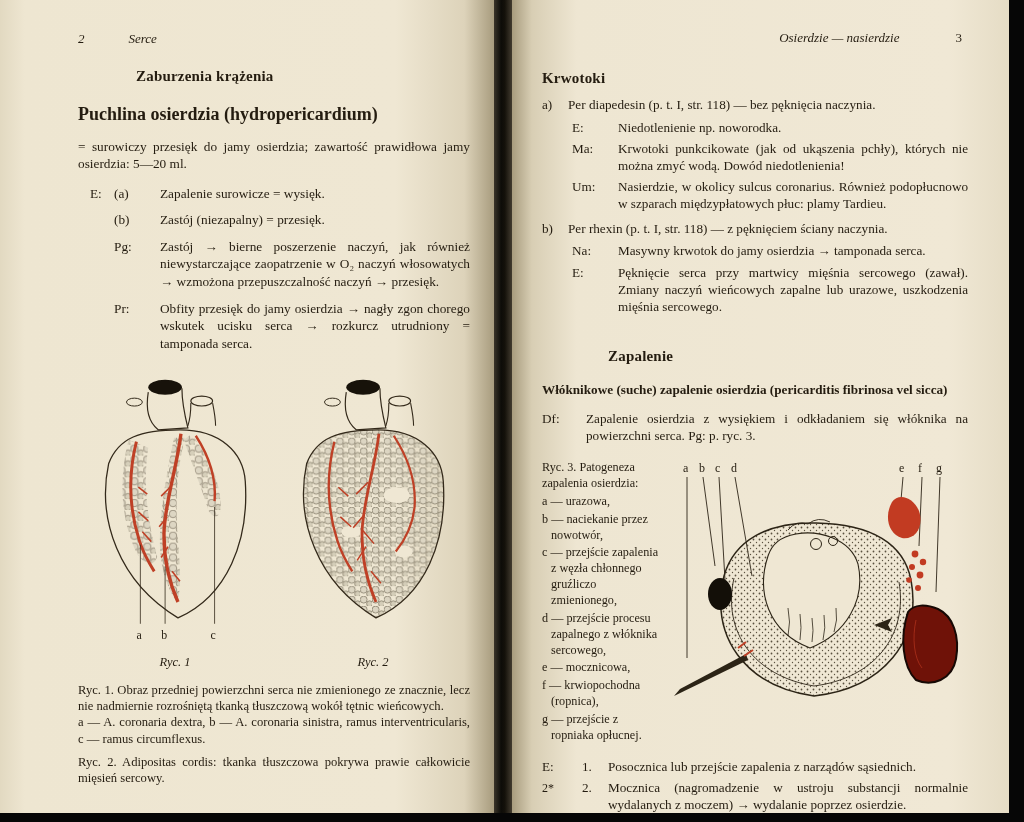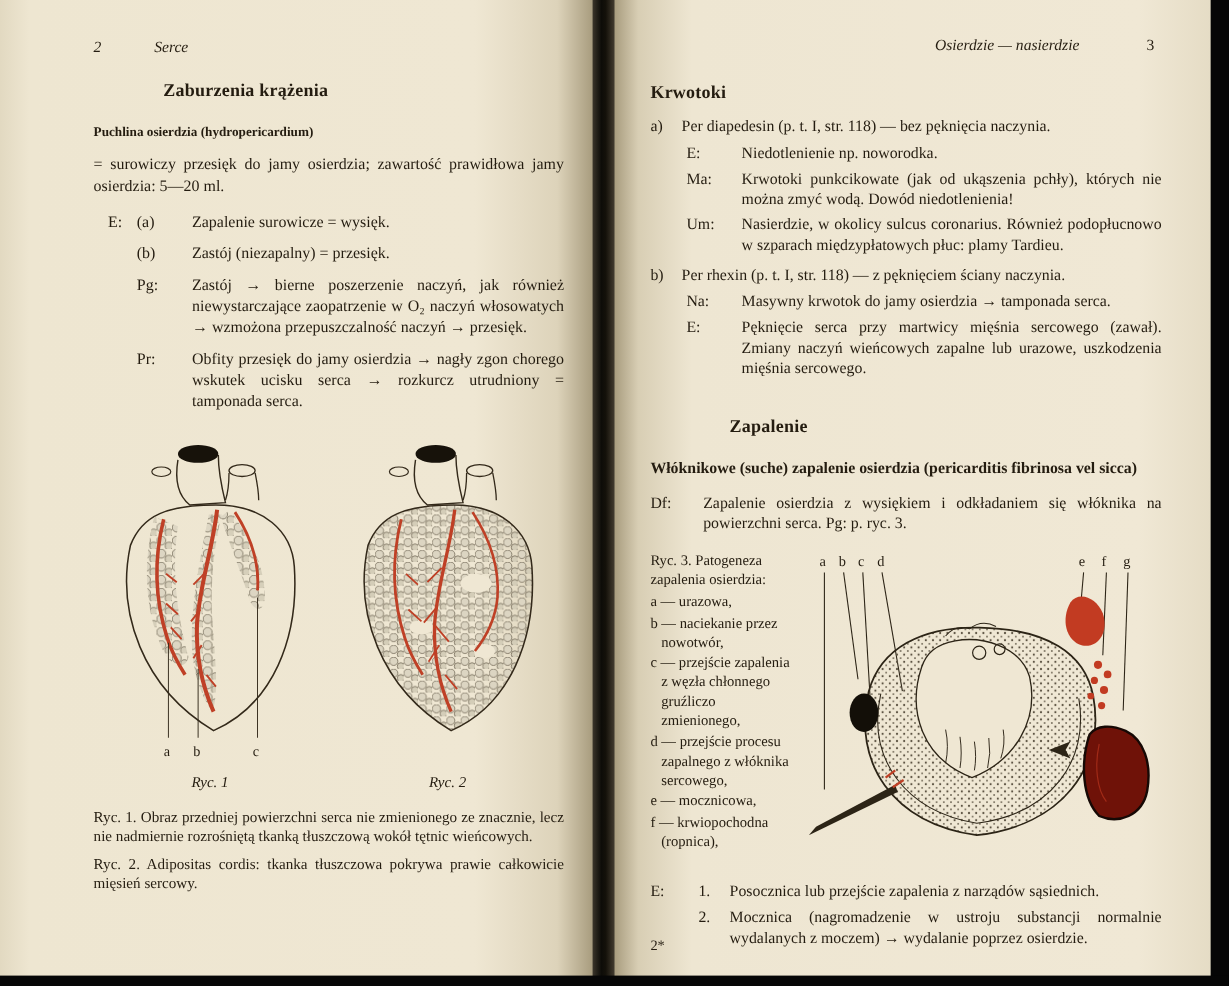--- a/index.html
+++ b/index.html
@@ -25,21 +25,21 @@
   .content-r { position:absolute; left:30px; top:30px; width:426px; font-size:13.2px; line-height:1.3; }
 
   .runhead { display:flex; font-size:13px; }
   .runhead .pgnum { font-style:italic; }
   .runhead .title { font-style:italic; }
   .runhead-l .title { margin-left:44px; }
   .runhead-r { justify-content:flex-end; gap:56px; padding-right:6px; }
   .runhead-r .pgnum { font-style:normal; }
 
   .h-main { font-weight:bold; font-size:15px; letter-spacing:0.2px; }
-  .h-sub  { font-weight:bold; font-size:11px; }
+  .h-sub  { font-weight:bold; font-size:18px; }
   .para { text-align:justify; }
 
   .outline { display:grid; grid-template-columns:36px 46px 1fr; row-gap:9px; margin-top:12px; }
   .outline .lab { padding-left:12px; }
   .outline .txt { text-align:justify; }
 
   .figures { display:flex; justify-content:center; gap:6px; margin-top:16px; }
   .figbox { width:192px; text-align:center; }
   .ryclab { font-style:italic; font-size:12.5px; margin-top:1px; }
 
@@ -173,20 +173,21 @@
             <path d="M118,68 C131,88 141,112 139,140 C137,160 128,175 120,185" fill="none" stroke="#bf4026" stroke-width="2.2"></path>
             <path d="M62,120 l10,9 M64,150 l11,10" stroke="#bf4026" stroke-width="1.5" fill="none"></path>
           </g>
         </svg>
         <div class="ryclab">Ryc. 2</div>
       </div>
     </div>
 
     <div class="caps">
       <p>Ryc. 1. Obraz przedniej powierzchni serca nie zmienionego ze znacznie, lecz nie nadmiernie rozrośniętą tkanką tłuszczową wokół tętnic wieńcowych.</p>
+      <p>a — A. coronaria dextra, b — A. coronaria sinistra, ramus interventricularis, c — ramus circumflexus.</p>
       <p class="gap">Ryc. 2. Adipositas cordis: tkanka tłuszczowa pokrywa prawie całkowicie mięsień sercowy.</p>
     </div>
 
   </div>
 </div>
 
 <div class="spine"></div>
 
 <div class="page page-right">
   <div class="content-r">
@@ -233,20 +234,21 @@
 
     <div class="figrow">
       <div class="figcap">
         <div>Ryc. 3. Patogeneza zapalenia osierdzia:</div>
         <div class="ci">a — urazowa,</div>
         <div class="ci">b — naciekanie przez nowotwór,</div>
         <div class="ci">c — przejście zapalenia z węzła chłonnego gruźliczo zmienionego,</div>
         <div class="ci">d — przejście procesu zapalnego z włóknika sercowego,</div>
         <div class="ci">e — mocznicowa,</div>
         <div class="ci">f — krwiopochodna (ropnica),</div>
+        <div class="ci">g — przejście z ropniaka opłucnej.</div>
       </div>
       <div class="figdiag">
         <svg viewBox="0 0 300 256" width="300" height="256">
           <defs>
             <pattern id="stip" width="6" height="6" patternUnits="userSpaceOnUse">
               <circle cx="1.5" cy="1.5" r="0.9" fill="#5a5140"></circle>
               <circle cx="4.5" cy="4.5" r="0.7" fill="#5a5140"></circle>
             </pattern>
           </defs>
           <g stroke="#2c2416" stroke-width="0.9">

